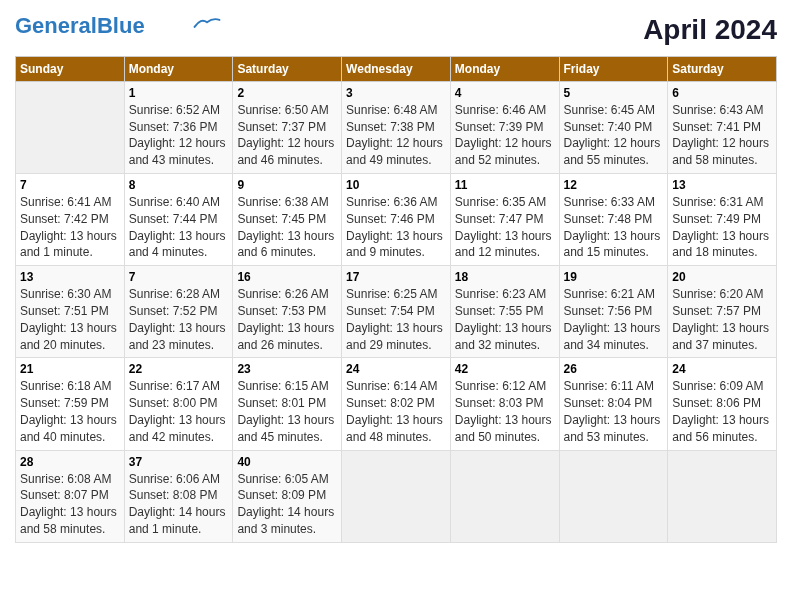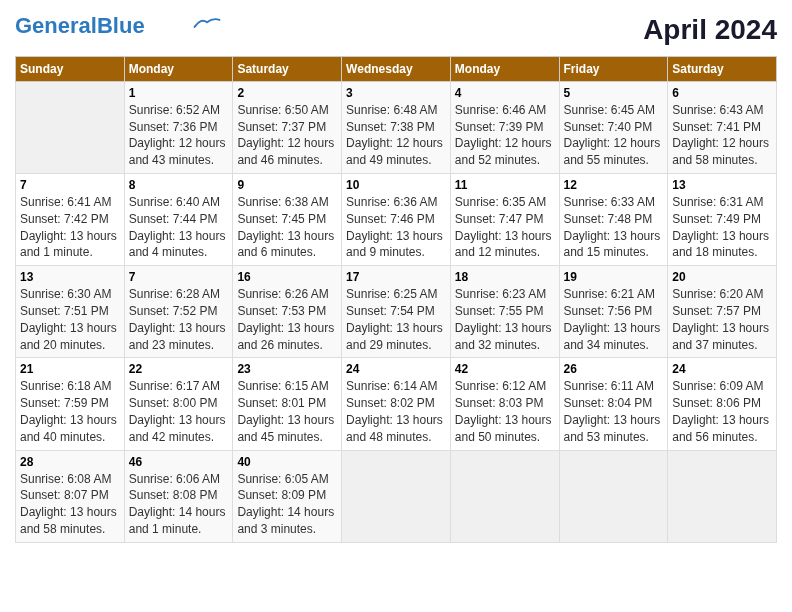--- a/index.html
+++ b/index.html
@@ -237,21 +237,21 @@
           <span class="day-number">24</span>
           <div class="day-info">Sunrise: 6:09 AM<br>Sunset: 8:06 PM<br>Daylight: 13 hours<br>and 56 minutes.</div>
         </td>
       </tr>
       <tr>
         <td>
           <span class="day-number">28</span>
           <div class="day-info">Sunrise: 6:08 AM<br>Sunset: 8:07 PM<br>Daylight: 13 hours<br>and 58 minutes.</div>
         </td>
         <td>
-          <span class="day-number">46</span>
+          <span class="day-number">37</span>
           <div class="day-info">Sunrise: 6:06 AM<br>Sunset: 8:08 PM<br>Daylight: 14 hours<br>and 1 minute.</div>
         </td>
         <td>
           <span class="day-number">40</span>
           <div class="day-info">Sunrise: 6:05 AM<br>Sunset: 8:09 PM<br>Daylight: 14 hours<br>and 3 minutes.</div>
         </td>
         <td class="empty-cell"></td>
         <td class="empty-cell"></td>
         <td class="empty-cell"></td>
         <td class="empty-cell"></td>

